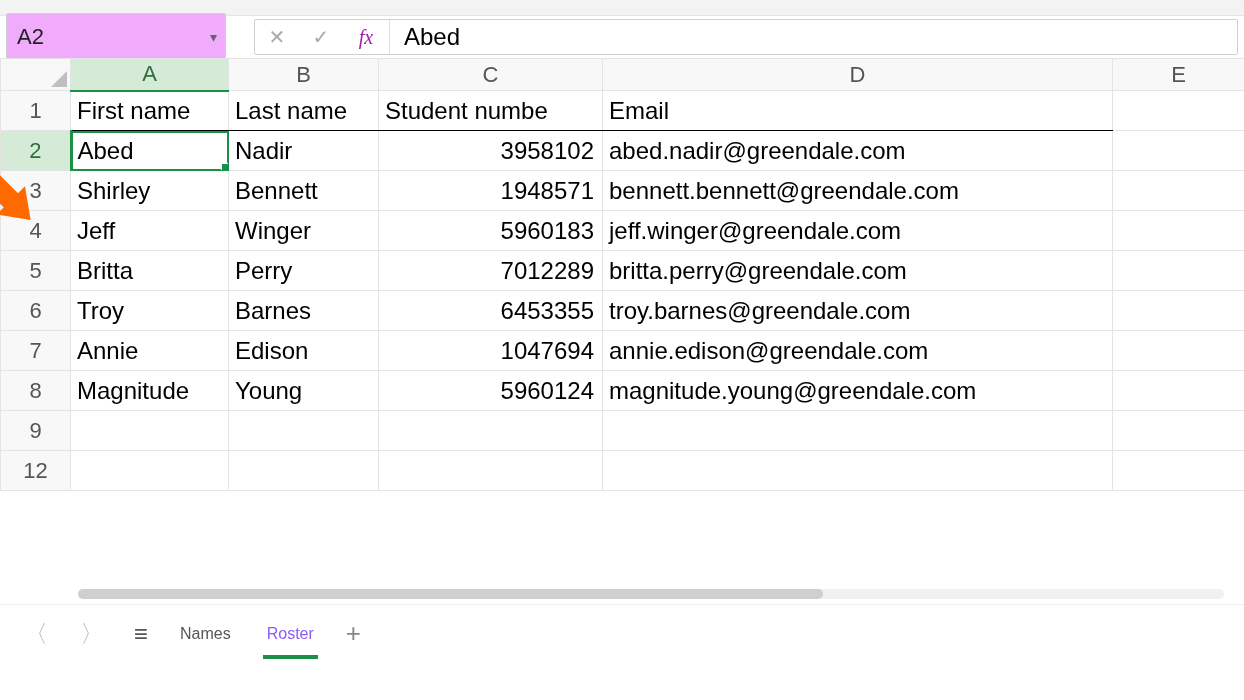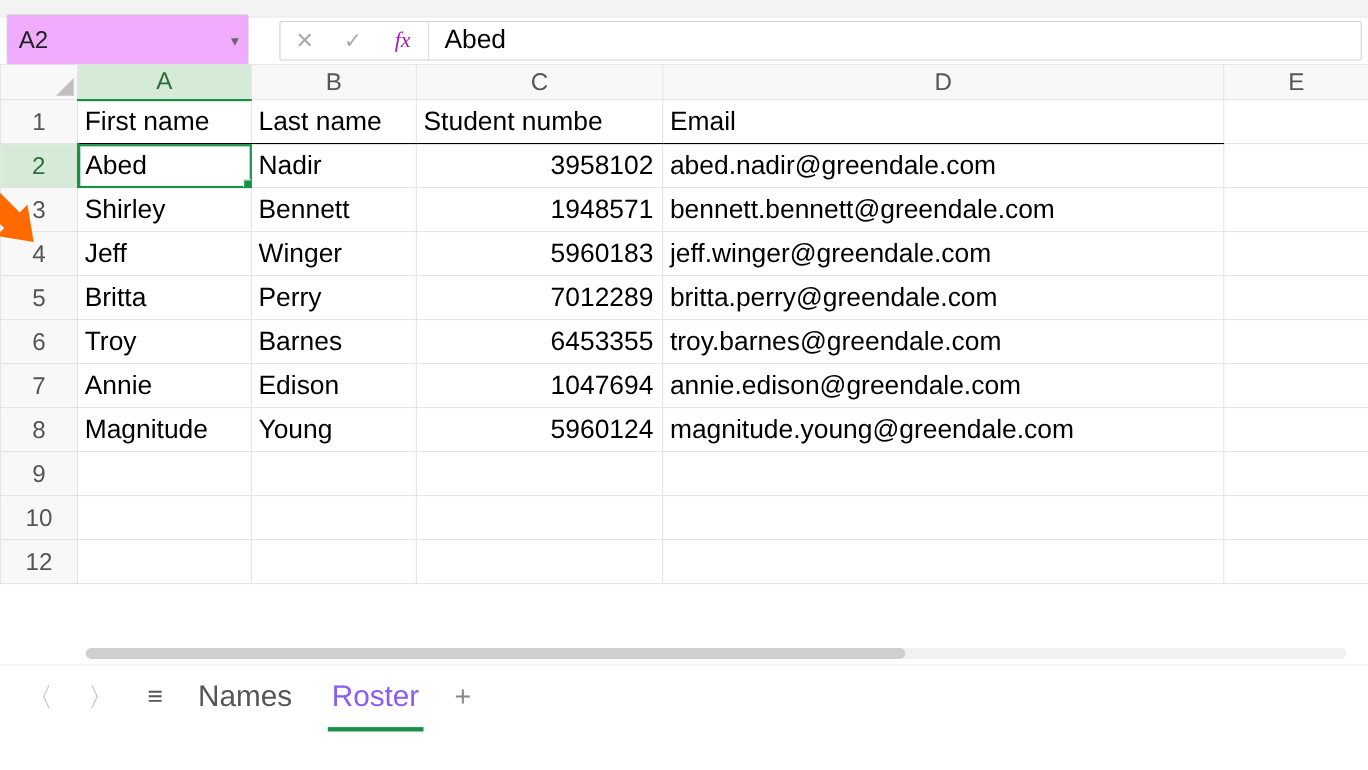--- a/index.html
+++ b/index.html
@@ -232,21 +232,21 @@
     color: #bbb;
     font-size: 24px;
     width: 28px;
     text-align: center;
   }
   .tab-menu {
     color: #555;
     font-size: 24px;
   }
   .tab {
-    font-size: 27px;
+    font-size: 16px;
     color: #555;
     padding: 8px 4px;
     position: relative;
   }
   .tab.active {
     color: #8b5cf6;
   }
   .tab.active::after {
     content: "";
     position: absolute;
@@ -374,28 +374,20 @@
       </tr>
       <tr>
         <th class="rowhdr">9</th>
         <td></td>
           <td></td>
           <td></td>
           <td></td>
           <td></td>
       </tr>
       <tr>
-        <th class="rowhdr">10</th>
-        <td></td>
-          <td></td>
-          <td></td>
-          <td></td>
-          <td></td>
-      </tr>
-      <tr>
         <th class="rowhdr">12</th>
         <td></td>
           <td></td>
           <td></td>
           <td></td>
           <td></td>
       </tr>
     </tbody>
   </table>
 

